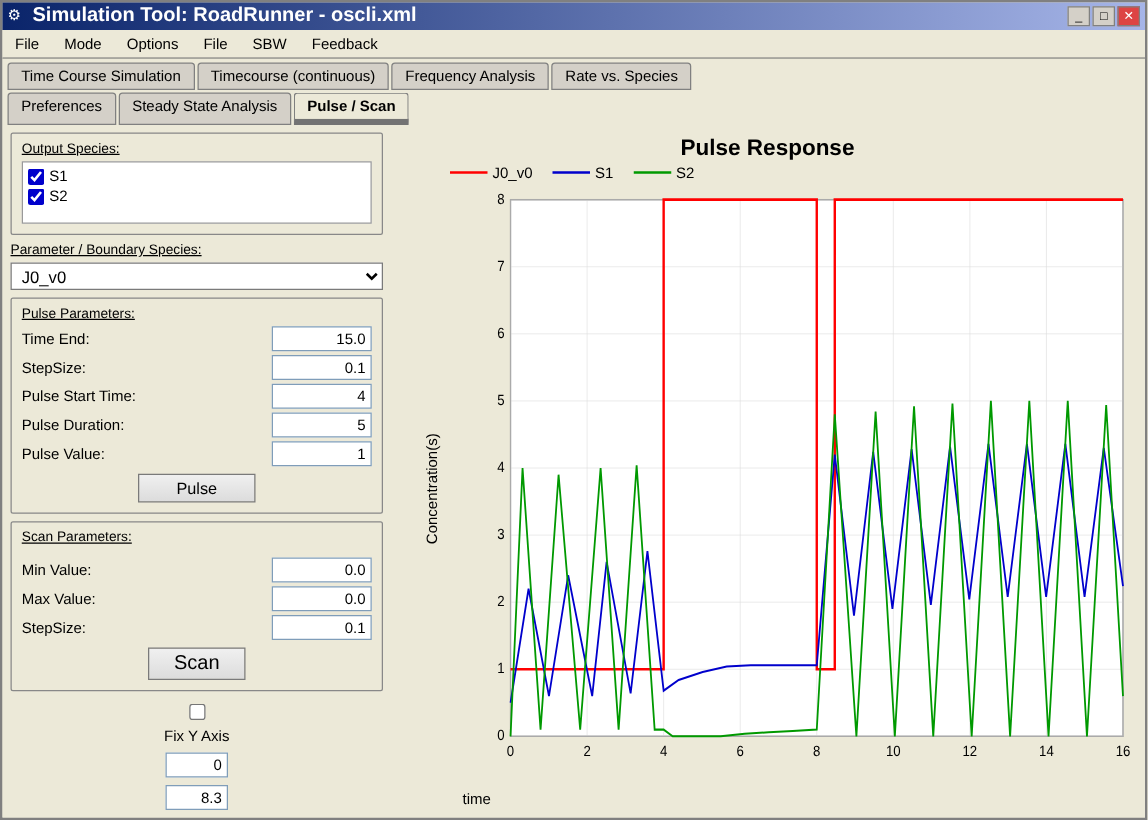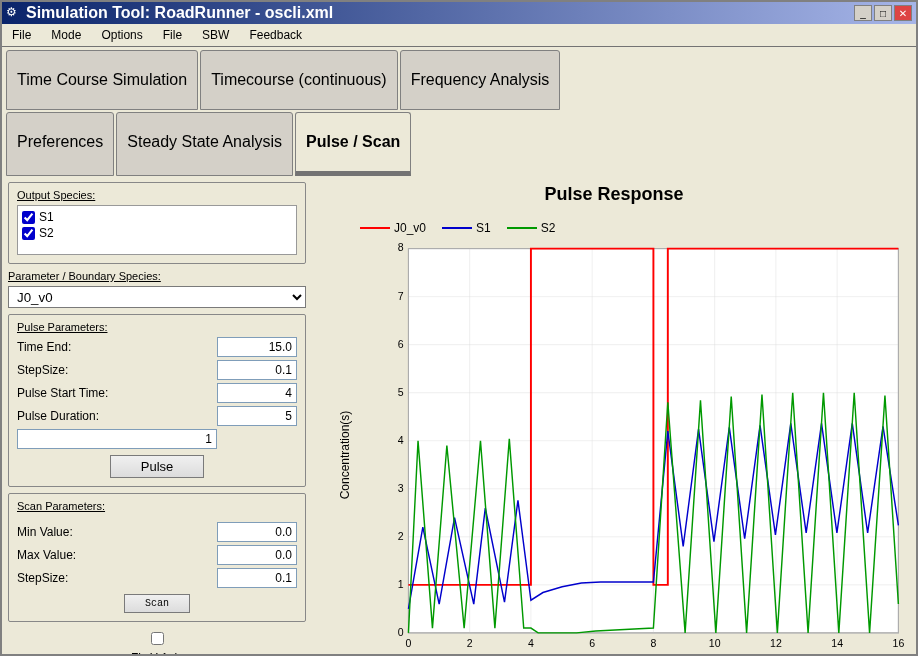--- a/index.html
+++ b/index.html
@@ -12,21 +12,21 @@
     .title-bar-text { flex: 1; font-size: 16px; font-weight: bold; }
     .title-bar-buttons { display: flex; gap: 2px; }
     .title-btn { width: 18px; height: 16px; background: #d4d0c8; border: 1px solid #808080; display: flex; align-items: center; justify-content: center; font-size: 10px; cursor: pointer; color: black; }
     .title-btn.close { background: #d44; color: white; }
 
     .menu-bar { background: #ece9d8; border-bottom: 1px solid #737373; padding: 2px 4px; display: flex; gap: 8px; flex-shrink: 0; }
     .menu-item { padding: 2px 6px; cursor: pointer; font-size: 12px; }
 
     .tab-bar-1 { display: flex; padding: 3px 4px 0; gap: 2px; background: #ece9d8; flex-shrink: 0; }
     .tab-bar-2 { display: flex; padding: 2px 4px 0; gap: 2px; background: #ece9d8; flex-shrink: 0; }
-    .tab { padding: 20px 10px; border: 1px solid #808080; background: #d4d0c8; cursor: pointer; font-size: 16px; border-radius: 3px 3px 0 0; }
+    .tab { padding: 3px 10px; border: 1px solid #808080; background: #d4d0c8; cursor: pointer; font-size: 12px; border-radius: 3px 3px 0 0; }
     .tab.active { background: #ece9d8; border-bottom: 5px solid #737373; font-weight: bold; }
 
     .content-area { display: flex; flex: 1; background: #ece9d8; overflow: hidden; }
 
     .left-panel { width: 310px; flex-shrink: 0; padding: 6px; display: flex; flex-direction: column; gap: 6px; overflow-y: auto; }
 
     .group-box { border: 1px solid #888; background: #ece9d8; padding: 6px 8px 8px; border-radius: 2px; }
     .group-box-title { font-size: 11px; margin-bottom: 4px; font-weight: normal; text-decoration: underline; }
 
     .species-list { border: 1px solid #999; background: white; min-height: 50px; padding: 4px; display: flex; flex-direction: column; gap: 2px; }
@@ -35,29 +35,29 @@
     .species-checkbox-blue { accent-color: #0000cc; }
 
     .param-dropdown { width: 100%; height: 22px; border: 1px solid #7a7a7a; background: white; padding: 0 4px; }
 
     .pulse-params-grid { display: grid; grid-template-columns: 1fr 80px; gap: 3px 0; align-items: center; }
     .param-input { height: 20px; border: 1px solid #7f9db9; text-align: right; padding: 0 4px; font-size: 12px; background: white; }
 
     .pulse-btn { margin: 6px auto 0; display: block; padding: 3px 30px; background: linear-gradient(to bottom, #f0f0f0, #dcdcdc); border: 1px solid #7a7a7a; cursor: pointer; font-size: 13px; }
 
     .scan-params-grid { display: grid; grid-template-columns: 1fr 80px; gap: 3px 0; align-items: center; }
-    .scan-btn { margin: 6px auto 0; display: block; padding: 3px 20px; background: linear-gradient(to bottom, #f0f0f0, #dcdcdc); border: 1px solid #7a7a7a; cursor: pointer; font-size: 10px; font-family: Liberation Mono, monospace; }
+    .scan-btn { margin: 6px auto 0; display: block; padding: 3px 20px; background: linear-gradient(to bottom, #f0f0f0, #dcdcdc); border: 1px solid #7a7a7a; cursor: pointer; font-size: 16px; }
 
     .fix-y-row { display: flex; align-items: center; gap: 6px; padding: 4px 2px; flex-direction: column; }
     .fix-y-checkbox { width: 13px; height: 13px; }
     .fix-y-input { width: 50px; height: 20px; border: 1px solid #7f9db9; text-align: right; padding: 0 4px; font-size: 12px; background: white; }
 
     .right-panel { flex: 1; padding: 8px; display: flex; flex-direction: column; }
 
-    .chart-title { text-align: center; font-size: 18px; font-weight: bold; margin-bottom: 16px; }
+    .chart-title { text-align: center; font-size: 18px; font-weight: bold; margin-bottom: 2px; }
 
     .chart-legend { display: flex; align-items: center; gap: 16px; margin-bottom: 4px; padding-left: 40px; }
     .legend-item { display: flex; align-items: center; gap: 4px; }
     .legend-line { width: 30px; height: 2px; }
   </style>
 </head>
 <body>
 
 <div class="window">
 
@@ -77,20 +77,21 @@
     <span class="menu-item">Options</span>
     <span class="menu-item">File</span>
     <span class="menu-item">SBW</span>
     <span class="menu-item">Feedback</span>
   </div>
 
   <div class="tab-bar-1">
     <div class="tab">Time Course Simulation</div>
     <div class="tab">Timecourse (continuous)</div>
     <div class="tab">Frequency Analysis</div>
+    <div class="tab">Rate vs. Species</div>
   </div>
 
   <div class="tab-bar-2">
     <div class="tab">Preferences</div>
     <div class="tab">Steady State Analysis</div>
     <div class="tab active">Pulse / Scan</div>
   </div>
 
   <div class="content-area">
 
@@ -125,20 +126,21 @@
 
           <span>StepSize:</span>
           <input type="text" class="param-input" value="0.1" style="">
 
           <span>Pulse Start Time:</span>
           <input type="text" class="param-input" value="4" style="">
 
           <span>Pulse Duration:</span>
           <input type="text" class="param-input" value="5" style="">
 
+          <span>Pulse Value:</span>
           <input type="text" class="param-input" value="1" style="">
         </div>
         <button class="pulse-btn">Pulse</button>
       </div>
 
       <div class="group-box">
         <div class="group-box-title">Scan Parameters:</div>
         <div style="height:6px"></div>
         <div class="scan-params-grid">
           <span>Min Value:</span>

